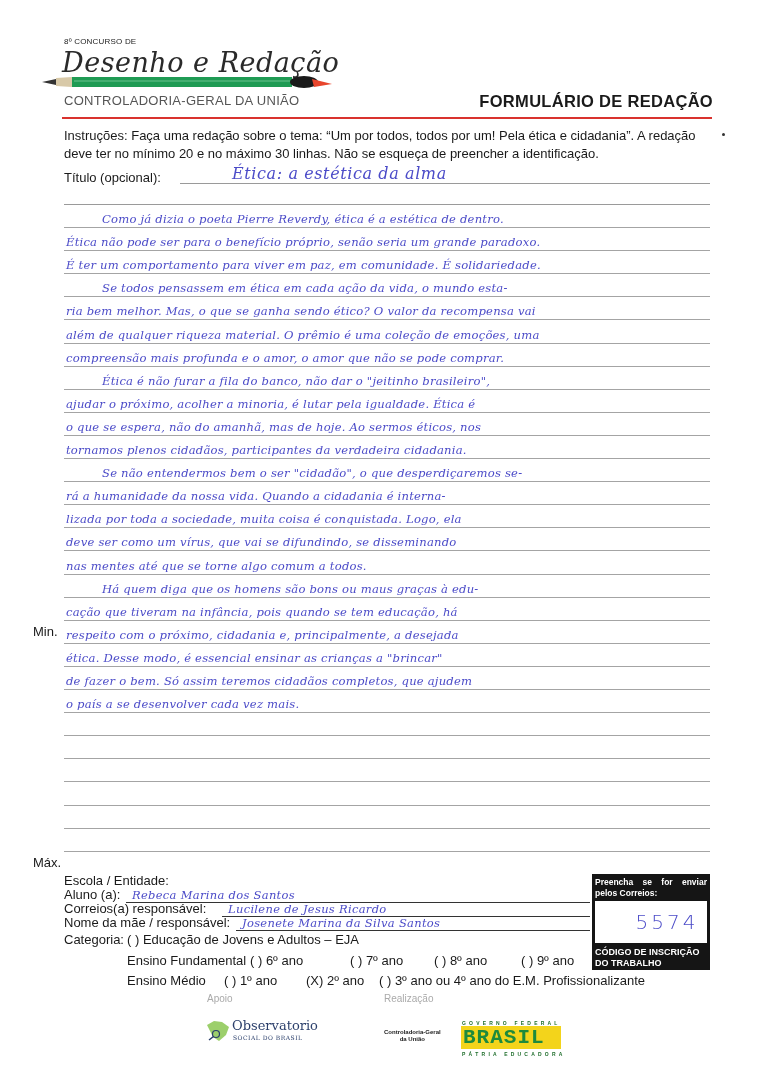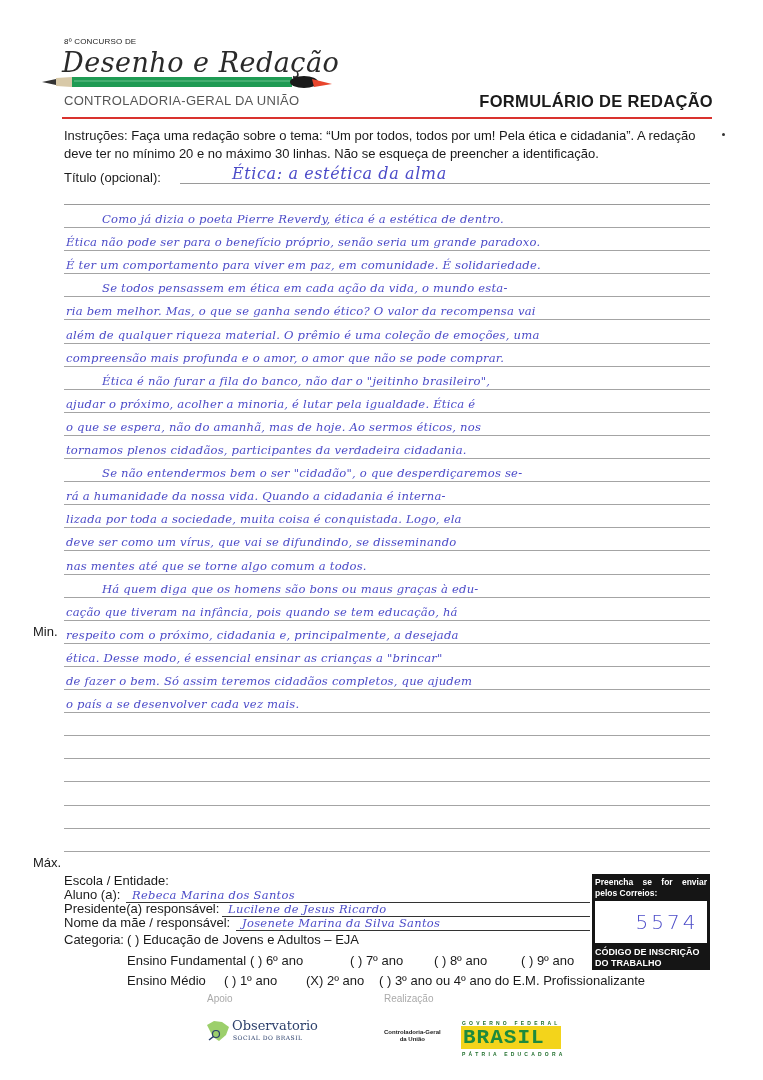--- a/index.html
+++ b/index.html
@@ -184,21 +184,21 @@
 
 <div class="ident">
   <div class="ident-row" style="top:874px;">
     <span class="lbl">Escola / Entidade:</span>
   </div>
   <div class="ident-row" style="top:888px;">
     <span class="lbl">Aluno (a):</span>
     <span class="val" style="left:62px; width:458px;">Rebeca Marina dos Santos</span>
   </div>
   <div class="ident-row" style="top:902px;">
-    <span class="lbl">Presidente(a) responsável:</span>
+    <span class="lbl">Correios(a) responsável:</span>
     <span class="val" style="left:158px; width:362px;">Lucilene de Jesus Ricardo</span>
   </div>
   <div class="ident-row" style="top:916px;">
     <span class="lbl">Nome da mãe / responsável:</span>
     <span class="val" style="left:172px; width:348px;">Josenete Marina da Silva Santos</span>
   </div>
 </div>
 
 <div class="abs code-box">
   <div class="top">Preencha se for enviar pelos Correios:</div>

